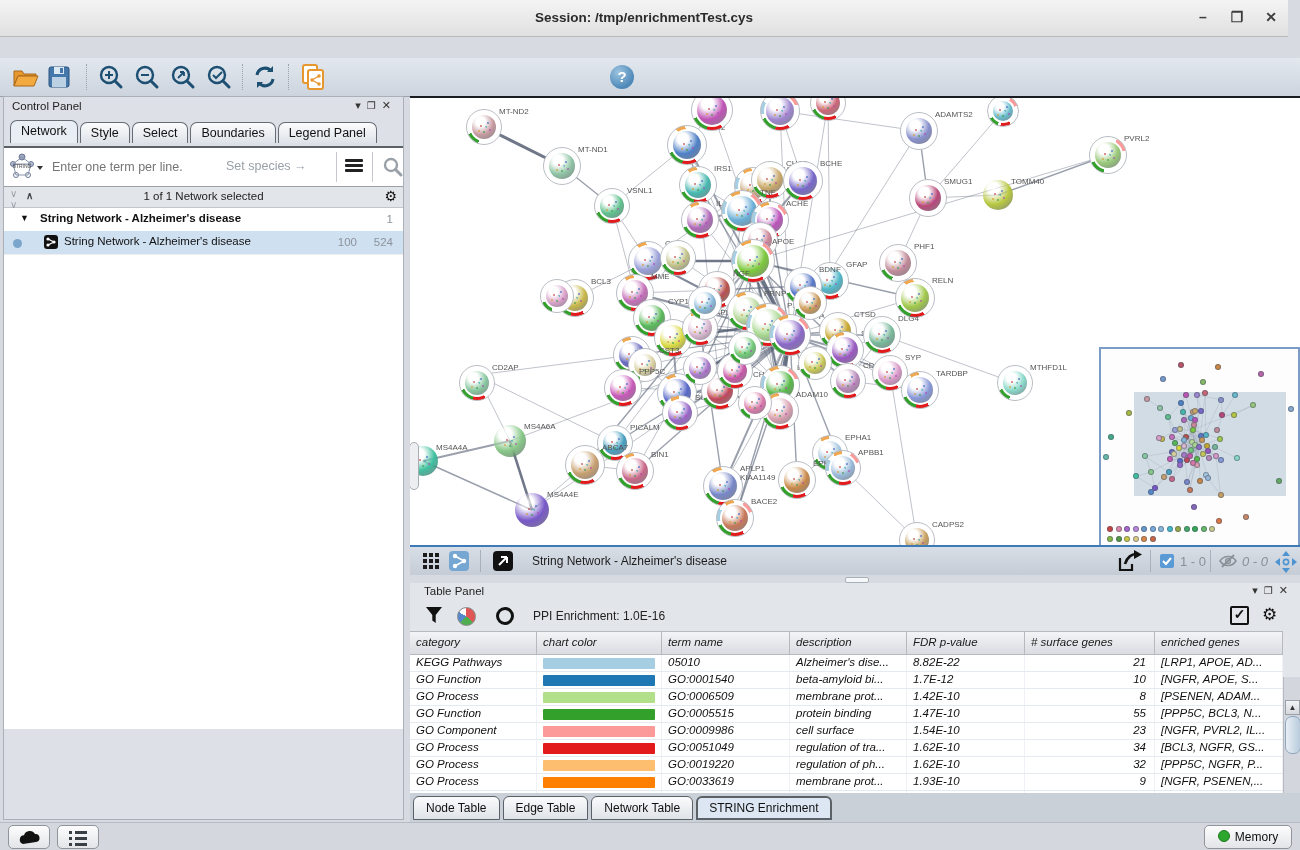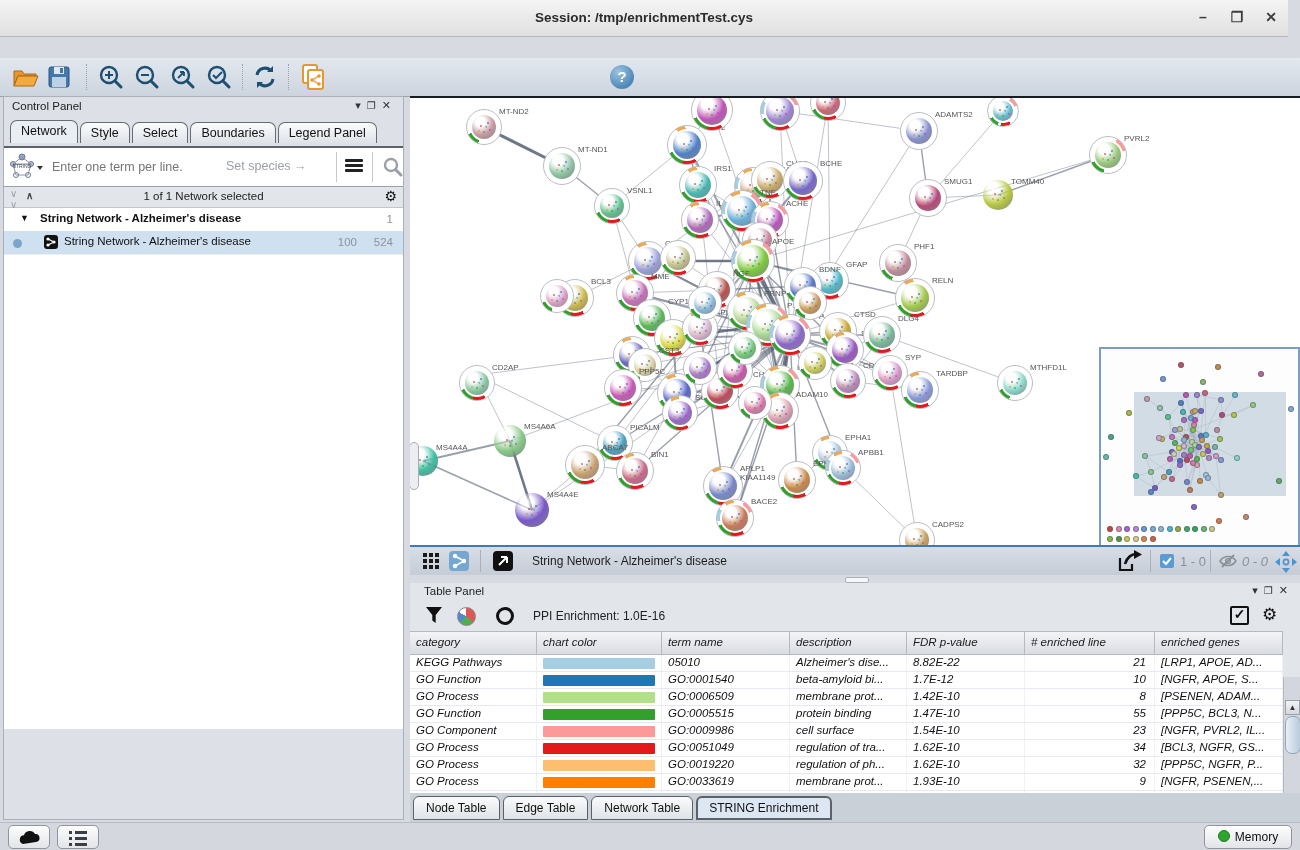--- a/index.html
+++ b/index.html
@@ -1245,21 +1245,21 @@
       <span id="tp-check">✓</span>
       <span id="tp-gear">⚙</span>
     </div>
     <div id="tp-grid">
       <div id="tp-colheader" class="tcols">
           <div class="th">category</div>
           <div class="th">chart color</div>
           <div class="th">term name</div>
           <div class="th">description</div>
           <div class="th">FDR p-value</div>
-          <div class="th"># enriched line</div>
+          <div class="th"># surface genes</div>
           <div class="th">enriched genes</div>
         </div>
       <div id="tp-rows">
           <div class="trow tcols">
             <div class="td">KEGG Pathways</div>
             <div class="td">
               <div class="swatch" style="background: rgb(166, 206, 227);"></div>
             </div>
             <div class="td">05010</div>
             <div class="td">Alzheimer's dise...</div>

